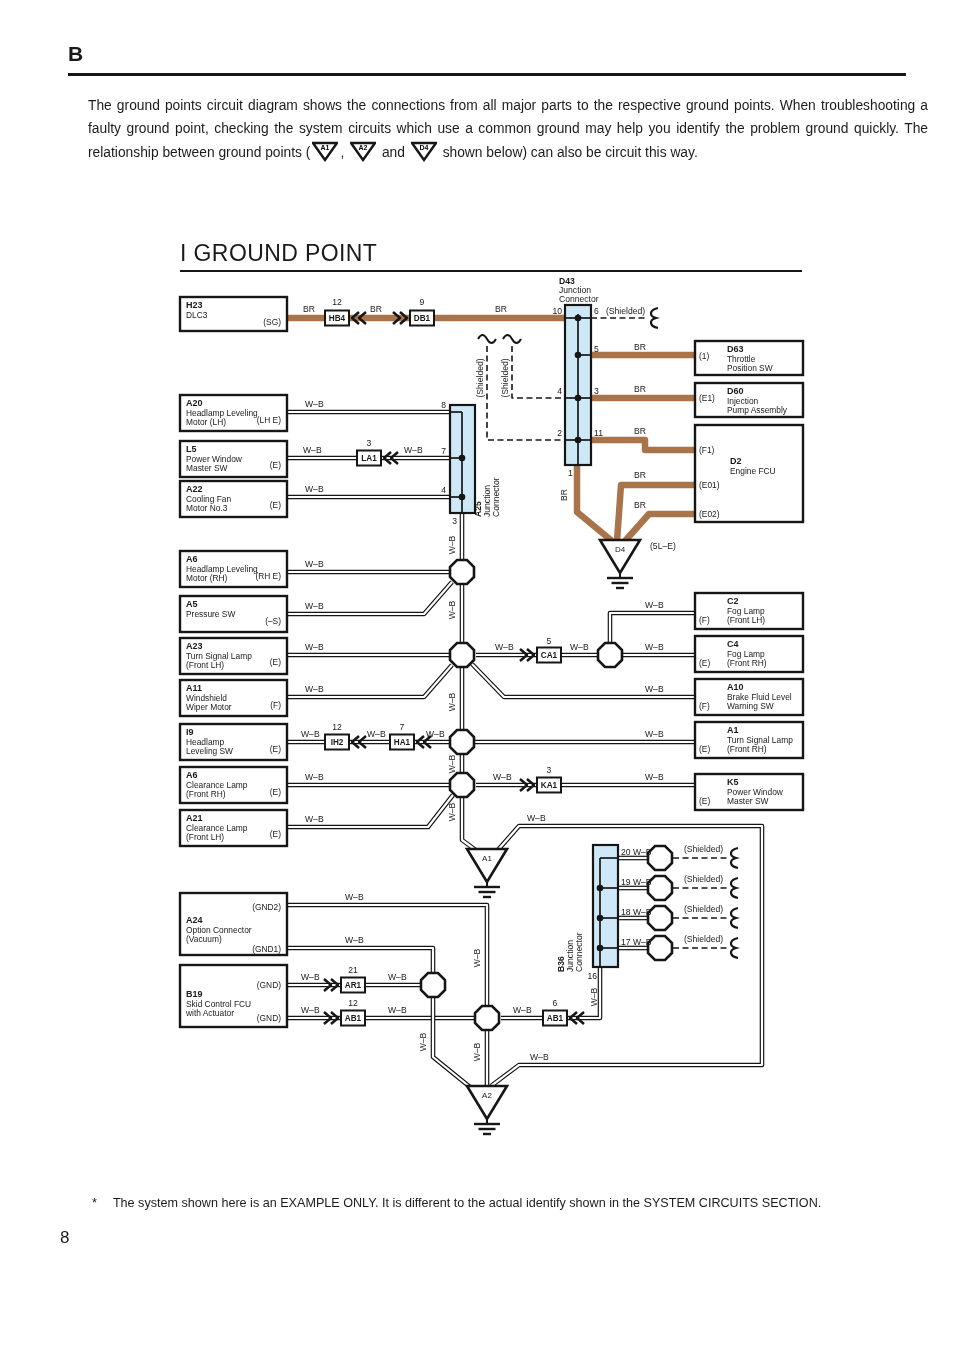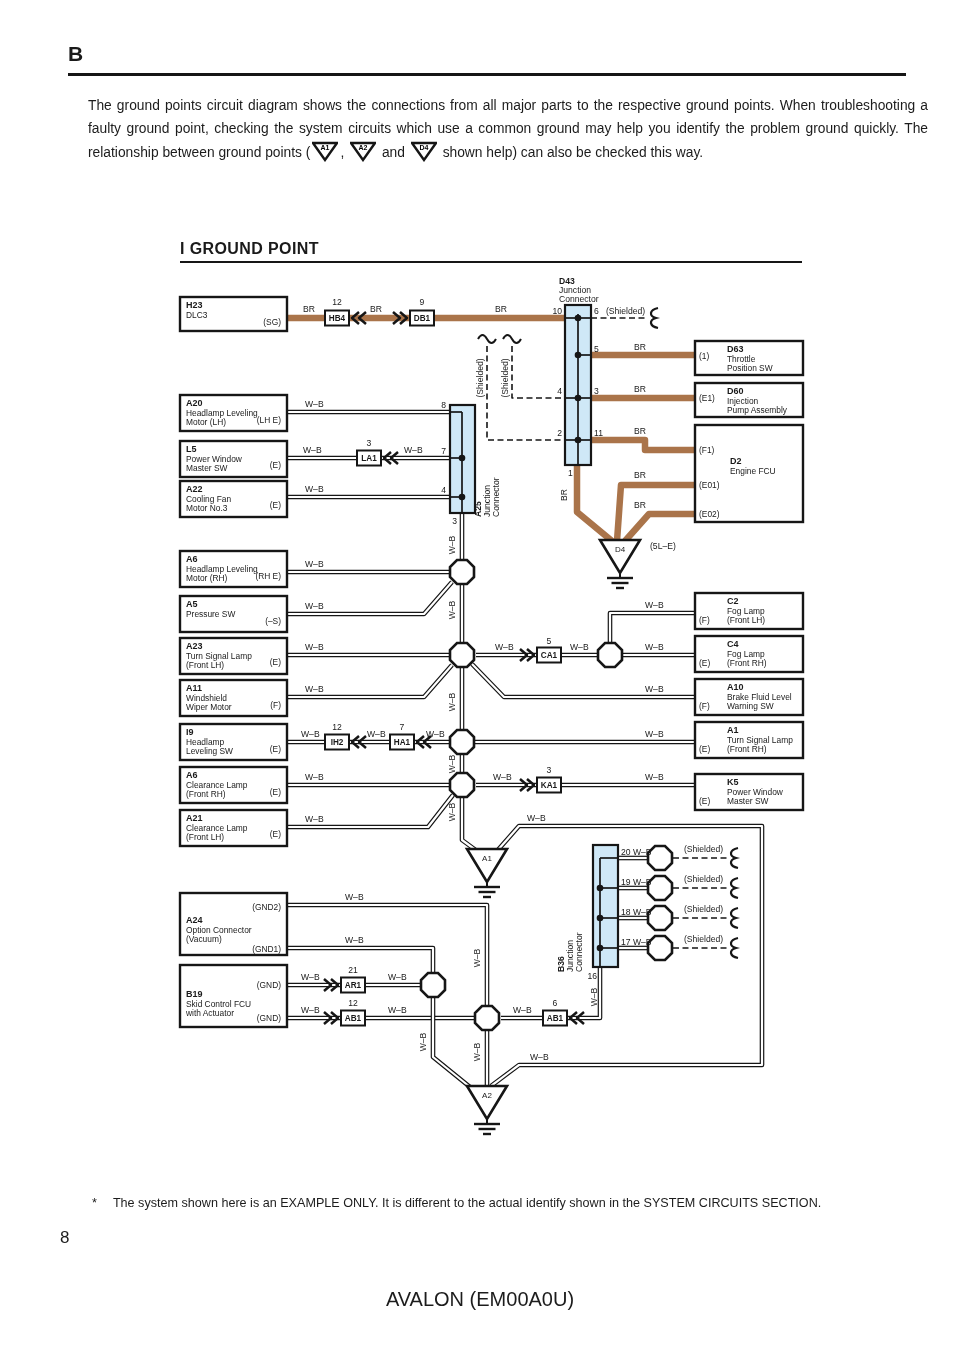--- a/index.html
+++ b/index.html
@@ -5,21 +5,21 @@
   html,body{margin:0;padding:0;background:#e8e8e8;}
   .page{position:relative;width:960px;height:1357px;background:#ffffff;overflow:hidden;
         font-family:"Liberation Sans",sans-serif;color:#1a1a1a;}
   .hdr{position:absolute;left:68px;top:42px;width:838px;}
   .hdr .t{font-size:21px;font-weight:bold;letter-spacing:.3px;display:flex;gap:24px;}
   .hdr .rule{margin-top:7px;height:3px;background:#161616;}
   .intro{position:absolute;left:80px;top:86px;width:840px;font-size:13.8px;line-height:23px;
          text-align:justify;color:#1c1c1c;margin:8px;}
   .gtri{display:inline-block;vertical-align:-5px;margin:0 2px;}
   .sect{position:absolute;left:180px;top:240px;width:622px;border-bottom:2.2px solid #161616;padding-bottom:3px;}
-  .sect .t{font-size:16px;font-weight:bold;letter-spacing:.4px;}
+  .sect .t{font-size:23px;font-weight:normal;letter-spacing:.4px;}
   #wiring{position:absolute;left:0;top:0;}
   #wiring text{font-family:"Liberation Sans",sans-serif;}
   .footnote{position:absolute;left:92px;top:1196px;width:820px;font-size:12.6px;display:flex;gap:16px;margin:0;color:#1c1c1c;}
   .pagenum{position:absolute;left:60px;top:1228px;font-size:17px;color:#1c1c1c;}
   .footer{position:absolute;left:0;top:1288px;width:960px;text-align:center;font-size:20px;color:#1c1c1c;}
 </style>
 </head>
 <body>
 
 <div class="page">
@@ -33,21 +33,21 @@
 
   <p class="intro"><span>The ground points circuit diagram shows the connections from all major parts to the respective ground points. When troubleshooting a faulty ground point, checking the system circuits which use a common ground may help you identify the problem ground quickly. The relationship between ground points (</span><span class="gtri"><svg width="26" height="22" viewBox="0 0 26 22">
           <polygon points="1,3 25,3 13,20" fill="#fff" stroke="#161616" stroke-width="2.4"></polygon>
           <text x="13" y="10" font-size="7" font-weight="bold" text-anchor="middle">A1</text>
         </svg></span><span>, </span><span class="gtri"><svg width="26" height="22" viewBox="0 0 26 22">
           <polygon points="1,3 25,3 13,20" fill="#fff" stroke="#161616" stroke-width="2.4"></polygon>
           <text x="13" y="10" font-size="7" font-weight="bold" text-anchor="middle">A2</text>
         </svg></span><span> and </span><span class="gtri"><svg width="26" height="22" viewBox="0 0 26 22">
           <polygon points="1,3 25,3 13,20" fill="#fff" stroke="#161616" stroke-width="2.4"></polygon>
           <text x="13" y="10" font-size="7" font-weight="bold" text-anchor="middle">D4</text>
-        </svg></span><span> shown help) can also be checked this way.</span></p>
+        </svg></span><span> shown below) can also be circuit this way.</span></p>
 
   <div class="sect">
     <span class="t">I GROUND POINT</span>
   </div>
 
   <svg id="wiring" width="960" height="1357" viewBox="0 0 960 1357">
       <polyline points="287,412 450,412" fill="none" stroke="#161616" stroke-width="4.6" stroke-linejoin="round"></polyline>
       <polyline points="287,412 450,412" fill="none" stroke="#ffffff" stroke-width="2.2" stroke-linejoin="round"></polyline>
       <polyline points="287,458 450,458" fill="none" stroke="#161616" stroke-width="4.6" stroke-linejoin="round"></polyline>
       <polyline points="287,458 450,458" fill="none" stroke="#ffffff" stroke-width="2.2" stroke-linejoin="round"></polyline>
@@ -428,15 +428,14 @@
       <text x="480" y="1052" font-size="8.6" text-anchor="middle" font-weight="normal" fill="#1a1a1a" transform="rotate(-90 480 1052)">W–B</text>
       <text x="530" y="1060" font-size="8.6" text-anchor="start" font-weight="normal" fill="#1a1a1a">W–B</text>
     </svg>
 
   <p class="footnote">
     <span>*</span>
     <span>The system shown here is an EXAMPLE ONLY. It is different to the actual identify shown in the SYSTEM CIRCUITS SECTION.</span>
   </p>
 
   <div class="pagenum">8</div>
-  <div class="footer">AVALON (EM00A0U)</div>
 
 </div>
 
 </body></html>

